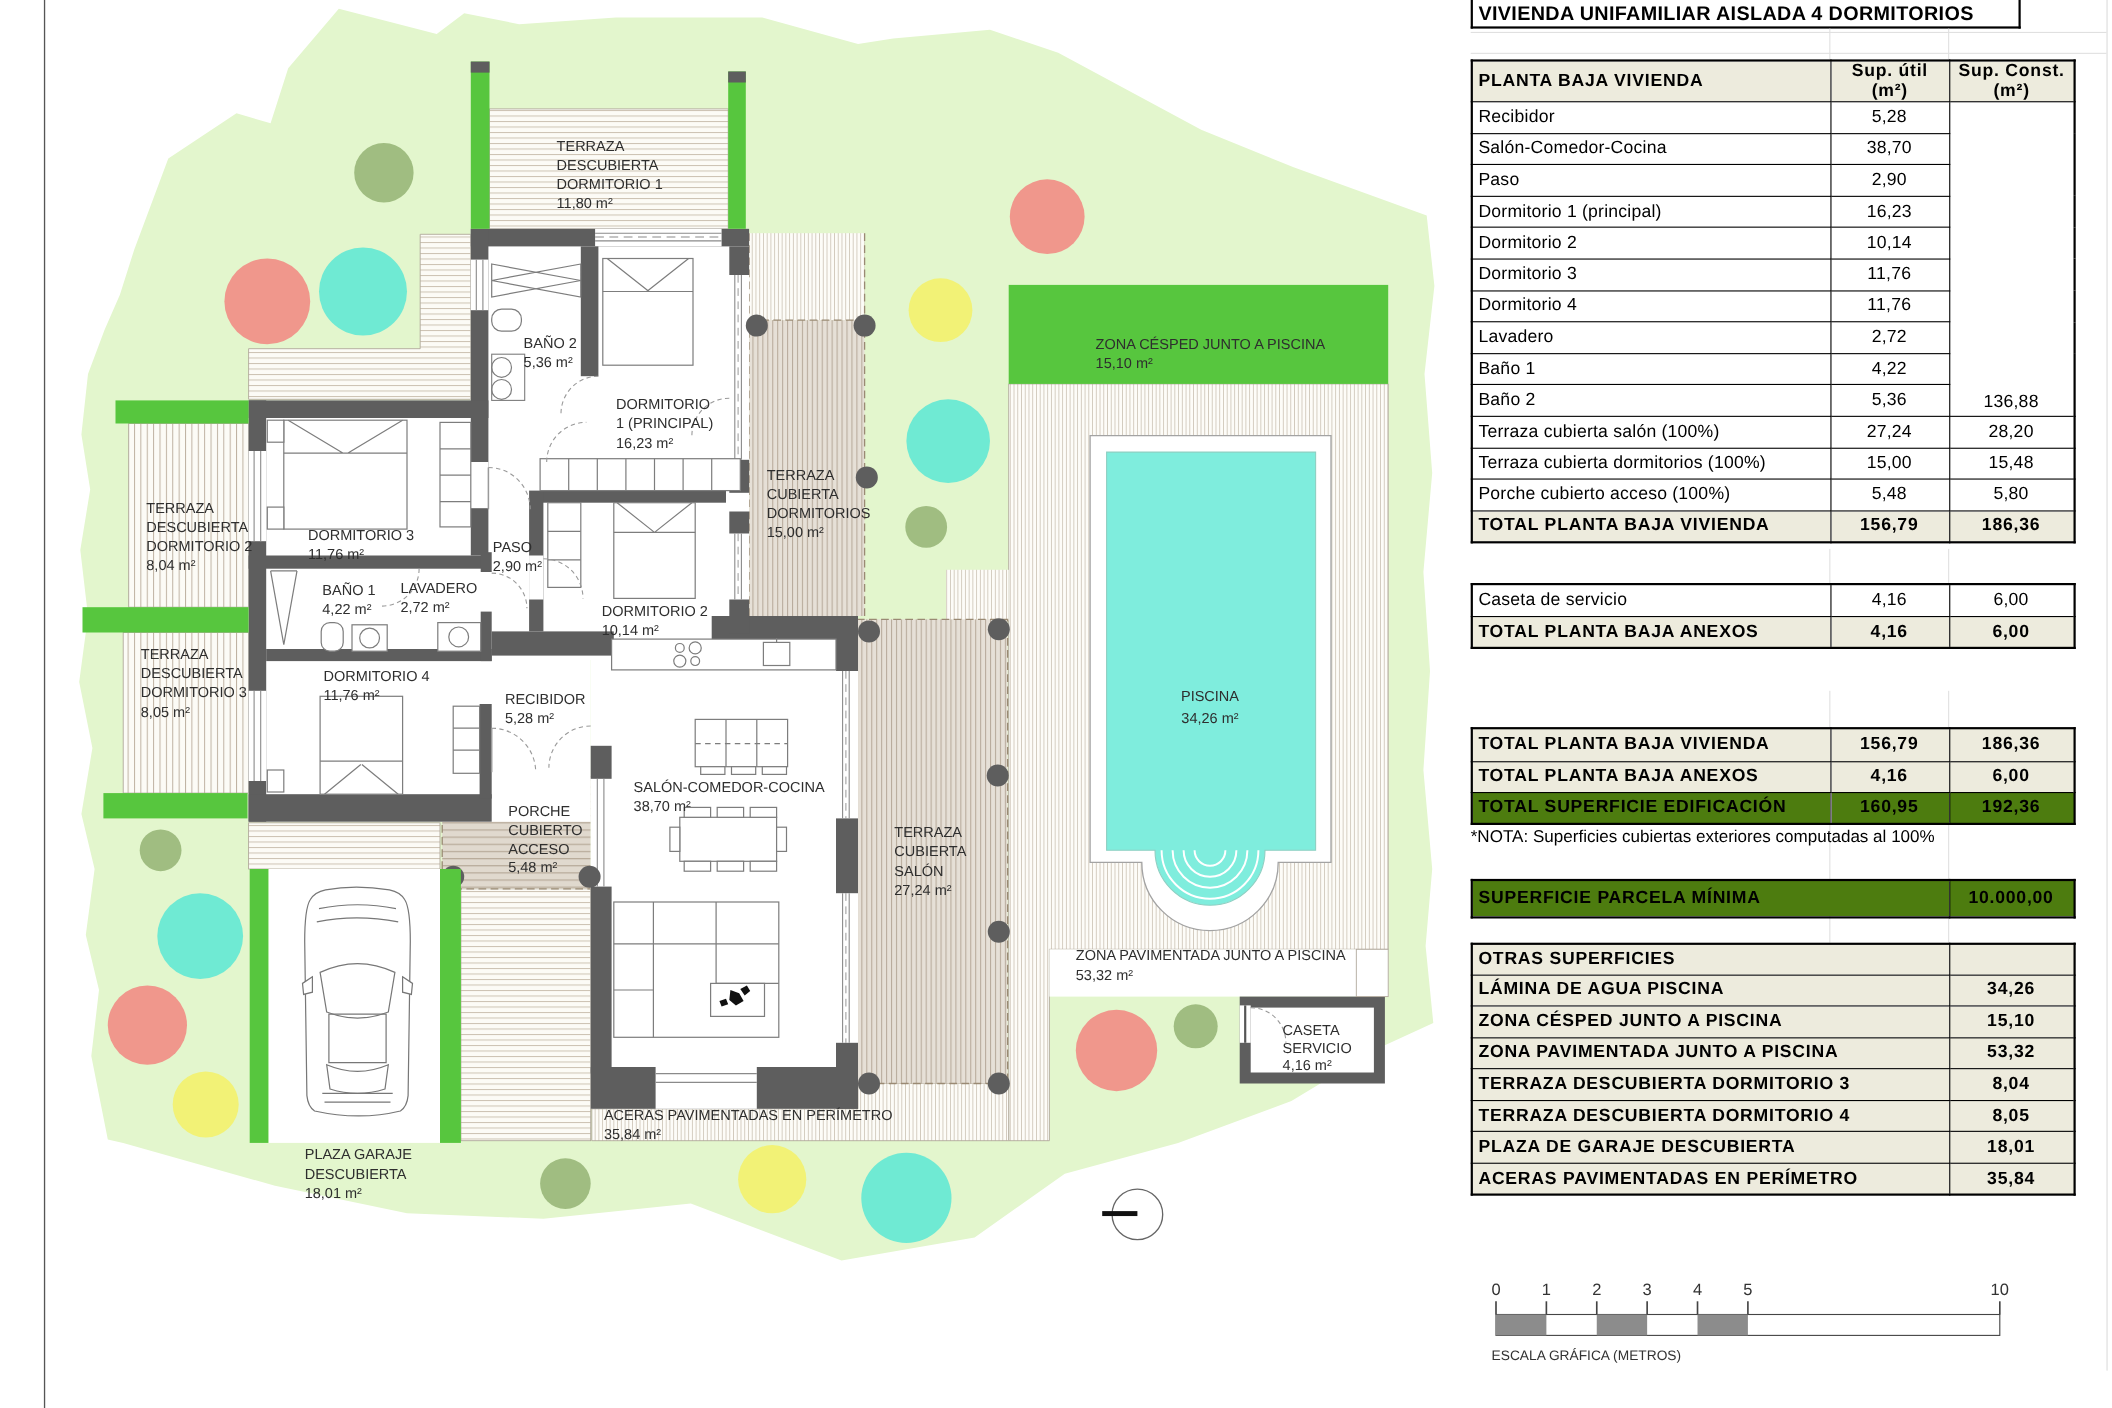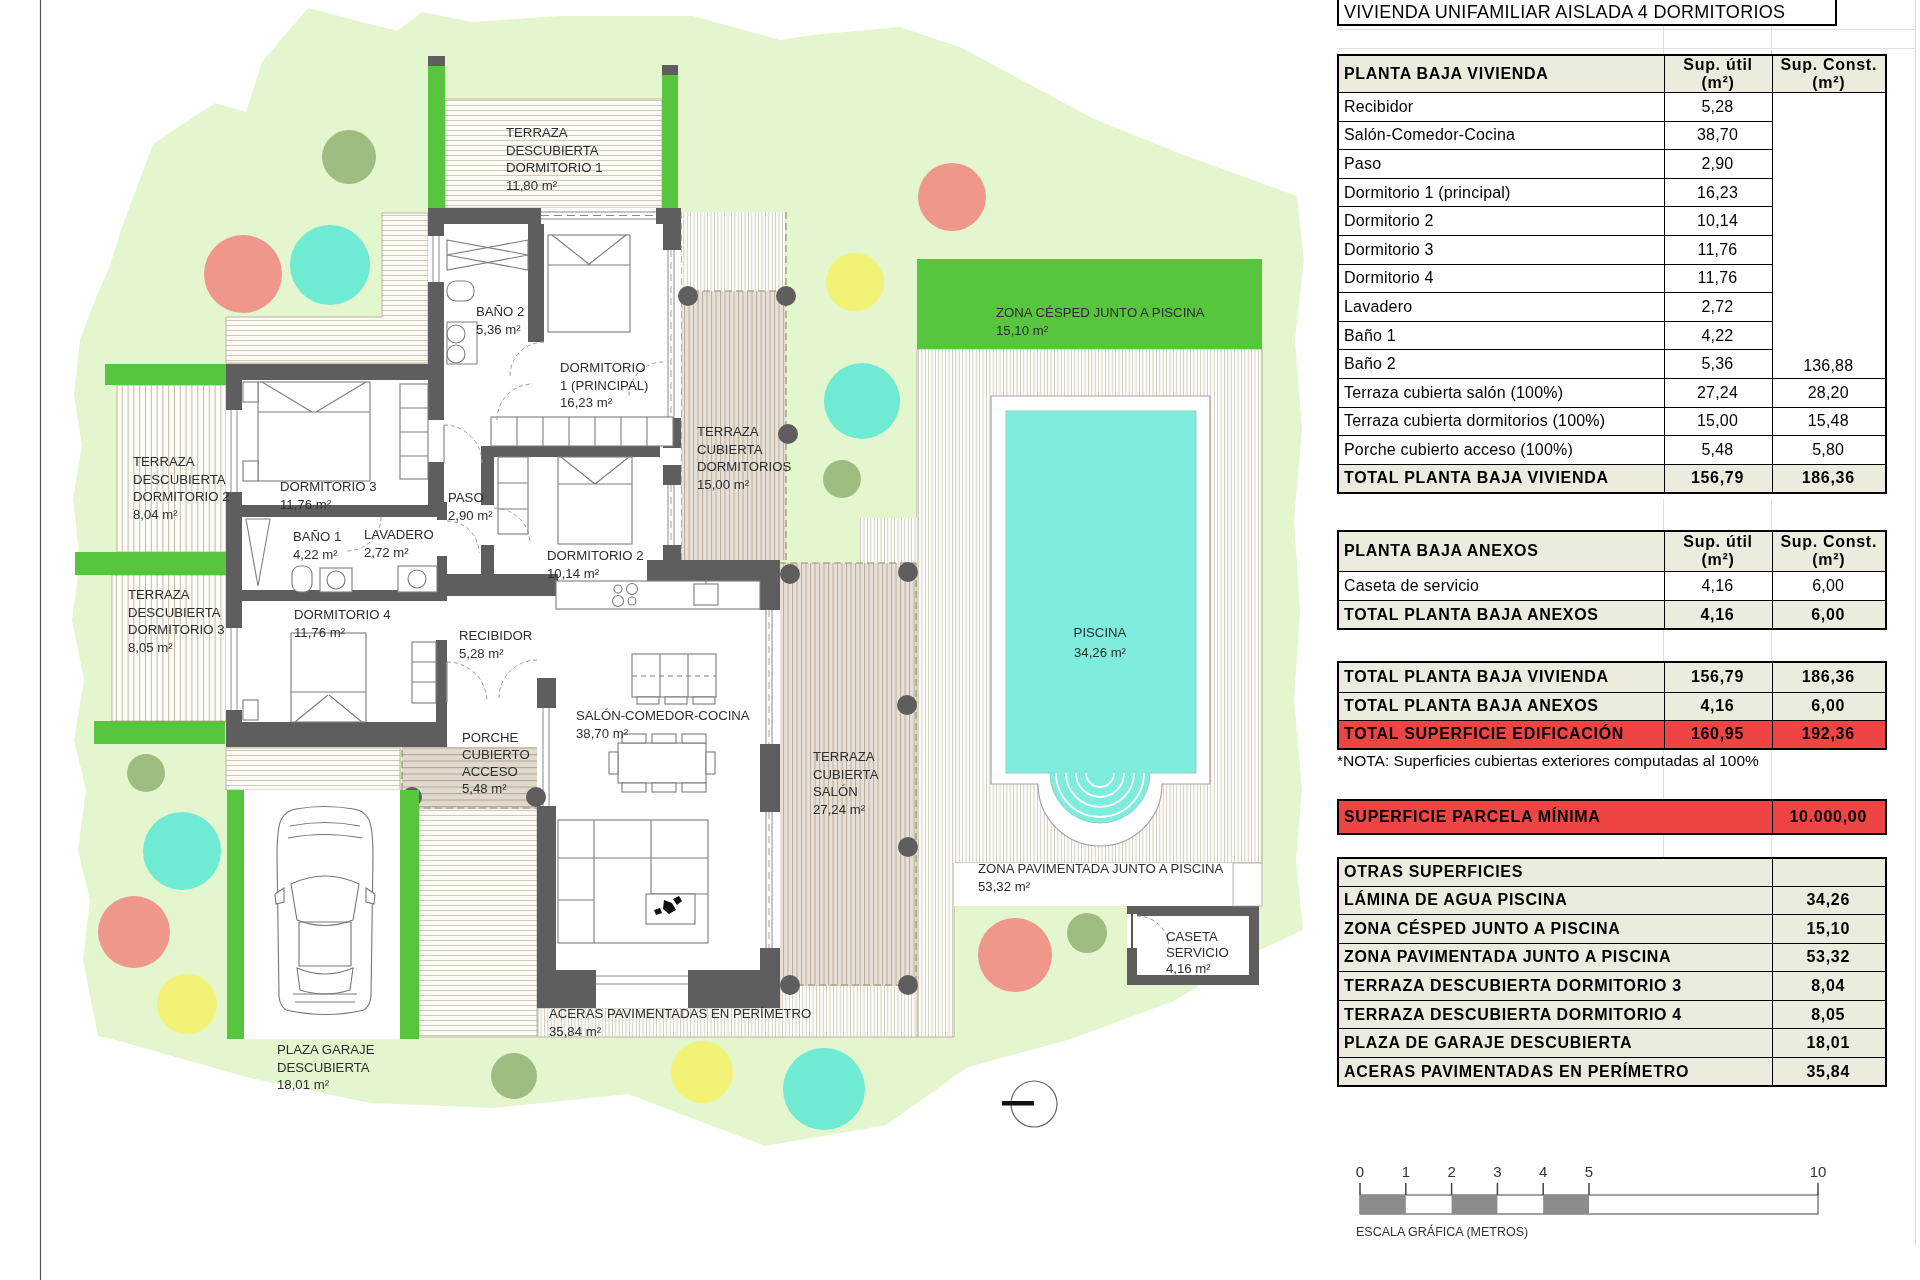--- a/index.html
+++ b/index.html
@@ -1,21 +1,21 @@
 <!DOCTYPE html>
 <html><head><meta charset="utf-8"><style>
 html,body{margin:0;padding:0;}
 body{width:1920px;height:1280px;position:relative;background:#fff;font-family:"Liberation Sans",sans-serif;overflow:hidden;}
 .abs{position:absolute;}
 table{border-collapse:collapse;table-layout:fixed;position:absolute;}
 td{border:1.5px solid #000;font-size:16px;letter-spacing:0.2px;color:#000;padding:0 5px;overflow:hidden;white-space:nowrap;}
 .num{text-align:center;padding-right:6px;}
 .b{font-weight:bold;letter-spacing:0.7px;}
 .bg{background:#EDEBDD;}
-.bb{background:#ef4444;}
+.bb{background:#4d7c0f;}
 </style></head><body>
 <svg class="abs" style="left:0;top:0" width="1920" height="1280" viewBox="0 0 1920 1280">
 <defs>
 <pattern id="pv" width="3.4" height="8" patternUnits="userSpaceOnUse">
         <rect width="3.4" height="8" fill="#FDFCF8"></rect>
         <rect width="0.8" height="8" fill="#D0C7BA"></rect>
       </pattern>
 <pattern id="pv2" width="4.5" height="8" patternUnits="userSpaceOnUse">
         <rect width="4.5" height="8" fill="#E6E0D7"></rect>
         <rect width="1.0" height="8" fill="#B9AC9D"></rect>
@@ -286,21 +286,21 @@
 <text x="978" y="890.5" font-size="13.2" fill="#2e2e2e">53,32 m²</text>
 <text x="1166" y="941" font-size="13.2" fill="#2e2e2e">CASETA</text>
 <text x="1166" y="957" font-size="13.2" fill="#2e2e2e">SERVICIO</text>
 <text x="1166" y="973" font-size="13.2" fill="#2e2e2e">4,16 m²</text>
 <text x="549" y="1018" font-size="13.2" fill="#2e2e2e">ACERAS PAVIMENTADAS EN PERÍMETRO</text>
 <text x="549" y="1035.5" font-size="13.2" fill="#2e2e2e">35,84 m²</text>
 <text x="277" y="1054" font-size="13.2" fill="#2e2e2e">PLAZA GARAJE</text>
 <text x="277" y="1071.5" font-size="13.2" fill="#2e2e2e">DESCUBIERTA</text>
 <text x="277" y="1089" font-size="13.2" fill="#2e2e2e">18,01 m²</text>
 </svg>
-<div class="abs" style="left:1337px;top:0;width:500px;height:26px;border:2px solid #000;border-top:none;font-size:18px;font-weight:normal;line-height:24px;padding-left:5px;letter-spacing:0.3px;box-sizing:border-box">VIVIENDA UNIFAMILIAR AISLADA 4 DORMITORIOS</div>
+<div class="abs" style="left:1337px;top:0;width:500px;height:26px;border:2px solid #000;border-top:none;font-size:18px;font-weight:bold;line-height:24px;padding-left:5px;letter-spacing:0.3px;box-sizing:border-box">VIVIENDA UNIFAMILIAR AISLADA 4 DORMITORIOS</div>
 <div class="abs" style="left:1915px;top:0;width:1px;height:1246px;background:#DCDCDC"></div>
 <div class="abs" style="left:1337px;top:29px;width:578px;height:1px;background:#E0E0E0"></div>
 <div class="abs" style="left:1337px;top:48px;width:578px;height:1px;background:#E0E0E0"></div>
 <div class="abs" style="left:1663px;top:26px;width:1px;height:28px;background:#E0E0E0"></div>
 <div class="abs" style="left:1771px;top:26px;width:1px;height:28px;background:#E0E0E0"></div>
 <div class="abs" style="left:1663px;top:499px;width:1px;height:31px;background:#E0E0E0"></div>
 <div class="abs" style="left:1771px;top:499px;width:1px;height:31px;background:#E0E0E0"></div>
 <div class="abs" style="left:1663px;top:628px;width:1px;height:33px;background:#E0E0E0"></div>
 <div class="abs" style="left:1771px;top:628px;width:1px;height:33px;background:#E0E0E0"></div>
 <div class="abs" style="left:1663px;top:748px;width:1px;height:51px;background:#E0E0E0"></div>
@@ -382,25 +382,20 @@
       </tr>
     </tbody>
   </table>
 <table style="left:1337px;top:530px;width:548px;border:2.5px solid #000">
     <colgroup>
       <col style="width:326px">
       <col style="width:108px">
       <col style="width:114px">
     </colgroup>
     <tbody>
-      <tr style="height:40px">
-        <td class="b bg">PLANTA BAJA ANEXOS</td>
-        <td class="b bg" style="text-align:center">Sup. útil<br>(m²)</td>
-        <td class="b bg" style="text-align:center">Sup. Const.<br>(m²)</td>
-      </tr>
       <tr style="height:29.5px">
         <td>Caseta de servicio</td>
         <td class="num">4,16</td>
         <td class="num">6,00</td>
       </tr>
       <tr style="height:28.5px">
         <td class="b bg">TOTAL PLANTA BAJA ANEXOS</td>
         <td class="num b bg">4,16</td>
         <td class="num b bg">6,00</td>
       </tr>

